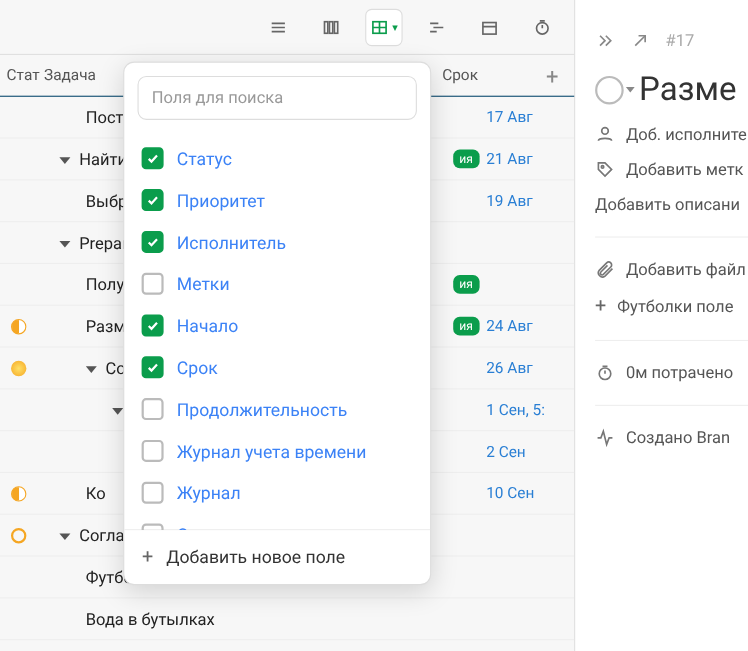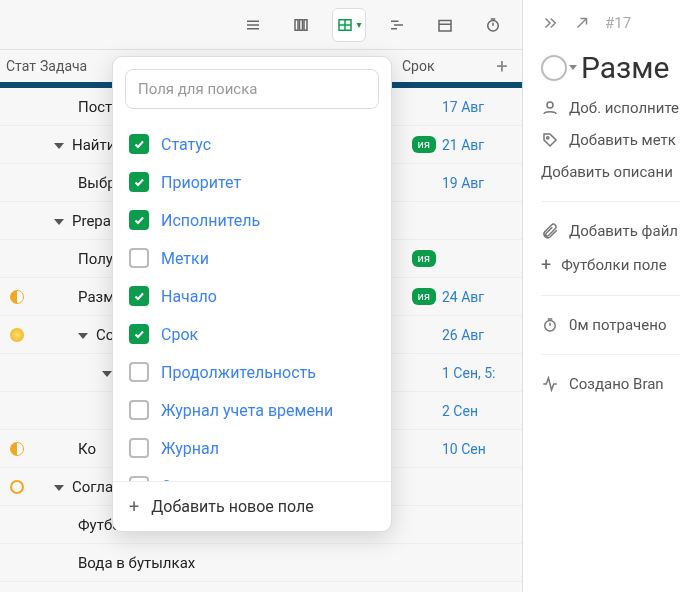--- a/index.html
+++ b/index.html
@@ -2,34 +2,34 @@
 <html><head>
 <meta charset="utf-8">
 <style>
 *{box-sizing:border-box;margin:0;padding:0;font-family:-apple-system,BlinkMacSystemFont,"Segoe UI",Roboto,sans-serif}
 body{width:680px;height:592px;overflow:hidden;background:#f0f0f0;position:relative;font-size:15px;color:#333}
 .main{display:flex;height:100%}
 .left{width:523px;background:#f7f7f7;border-right:1px solid #ddd;display:flex;flex-direction:column}
 .toolbar{height:50px;display:flex;align-items:center;justify-content:flex-end;gap:14px;padding:0 12px;border-bottom:1px solid #e0e0e0}
 .tb-btn{width:34px;height:34px;display:flex;align-items:center;justify-content:center;border-radius:6px;color:#666;cursor:pointer}
 .tb-btn.active{background:#fff;border:1px solid #ddd;color:#0b9d4c}
-.table-head{display:flex;align-items:center;height:38px;border-bottom:6px solid #0c4a6e;color:#555;font-size:14px}
+.table-head{display:flex;align-items:center;height:38px;border-bottom:1px solid #0c4a6e;color:#555;font-size:14px}
 .col-stat{width:34px;padding-left:6px}
 .col-task{flex:1;padding-left:6px}
 .col-due{width:80px}
 .col-add{width:40px;text-align:center;color:#888;font-size:20px}
 .rows{flex:1;overflow:hidden}
 .row{display:flex;align-items:center;height:38px;border-bottom:1px solid #eee}
 .row .ind{width:34px;display:flex;align-items:center;justify-content:center}
 .row .task{flex:1;white-space:nowrap;overflow:hidden;color:#222}
 .row .tags{display:flex;gap:4px;margin-right:6px}
 .pill{font-size:11px;padding:2px 6px;border-radius:6px;color:#fff;background:#0b9d4c}
 .row .due{width:80px;color:#2a7fd4;font-size:14px}
 .tri{display:inline-block;width:0;height:0;border-left:5px solid transparent;border-right:5px solid transparent;border-top:6px solid #555;margin-right:8px;vertical-align:middle}
-.right{flex:1;background:#fff;padding:14px 0 0 18px;display:flex;flex-direction:column;gap:14px;overflow:hidden}
+.right{flex:1;background:#fff;padding:28px 0 0 18px;display:flex;flex-direction:column;gap:14px;overflow:hidden}
 .r-top{display:flex;align-items:center;gap:14px;color:#888}
 .r-title{display:flex;align-items:center;gap:14px;font-size:30px;margin-top:4px}
 .circle-btn{width:26px;height:26px;border:2px solid #bbb;border-radius:50%;position:relative}
 .circle-btn:after{content:"";position:absolute;right:-12px;top:8px;border-left:4px solid transparent;border-right:4px solid transparent;border-top:5px solid #888}
 .r-line{display:flex;align-items:center;gap:10px;color:#555;font-size:15px}
 .r-line svg{color:#777}
 .r-sep{height:1px;background:#eee;margin:6px 0}
 .popover{position:absolute;left:112px;top:56px;width:280px;background:#fff;border:1px solid #ddd;border-radius:10px;box-shadow:0 6px 24px rgba(0,0,0,0.15);z-index:10;display:flex;flex-direction:column}
 .search{margin:12px;border:1px solid #ddd;border-radius:8px;padding:10px 12px;color:#999;font-size:15px}
 .opts{max-height:360px;overflow-y:auto;padding:4px 0}

